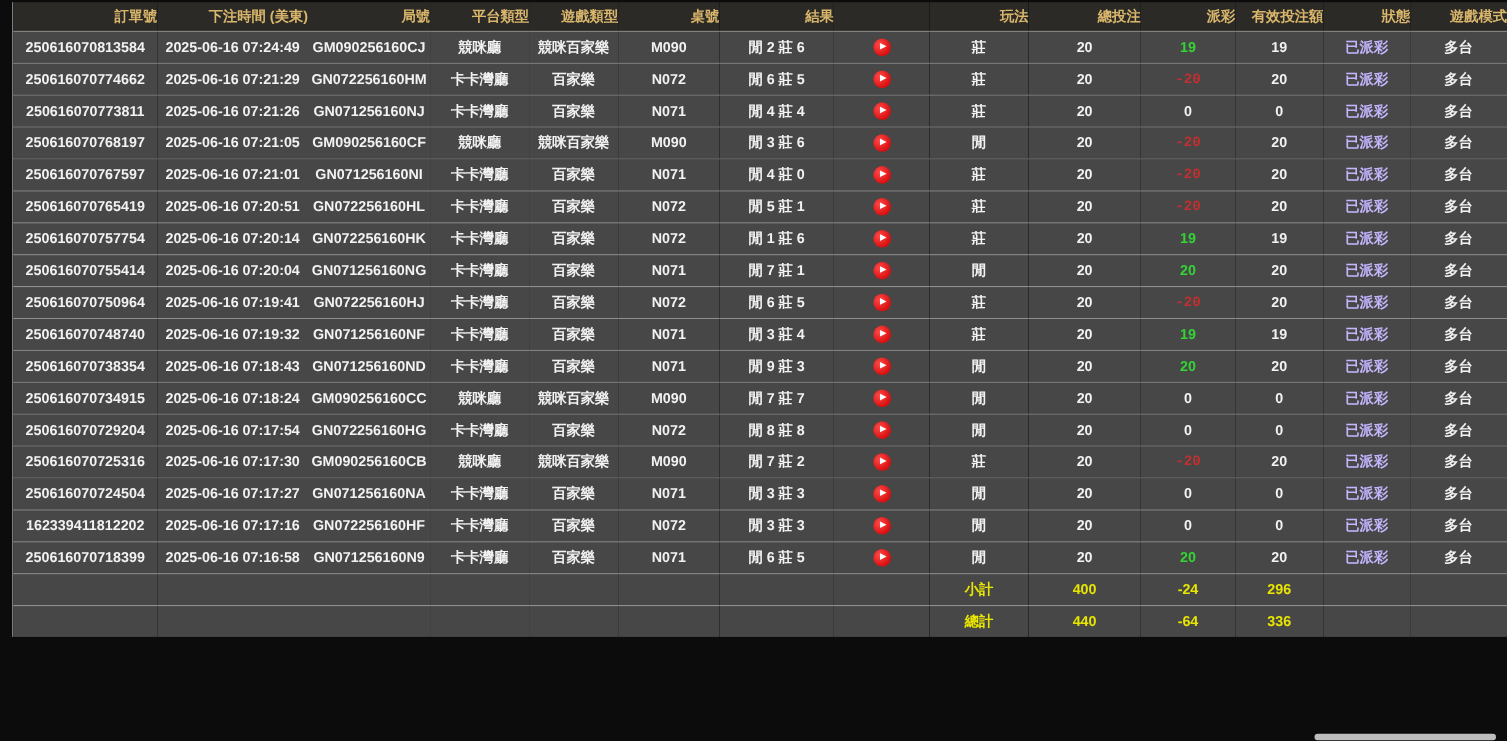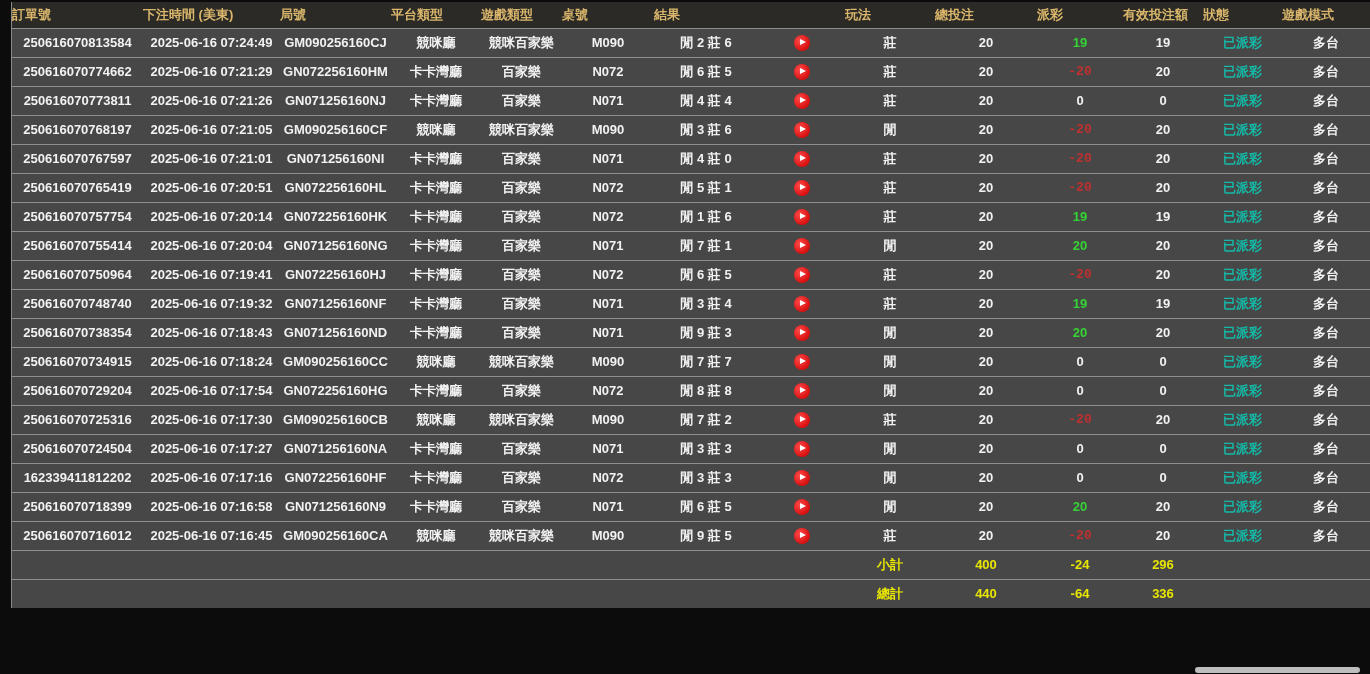--- a/index.html
+++ b/index.html
@@ -23,41 +23,41 @@
     font-weight: 600;
   }
   thead tr {
     height: 26px;
     background: #2b2a26;
   }
   thead th {
     color: #d9b66b;
     font-weight: 700;
     font-size: 13px;
-    text-align: left;
+    text-align: right;
     border-bottom: 1px solid #8f8f8f;
     white-space: nowrap;
     overflow: hidden;
   }
   tbody tr, tfoot tr {
     height: 29px;
     background: #474747;
   }
   tbody td, tfoot td {
     color: #f2f2f2;
     text-align: center;
     border-bottom: 1px solid #8f8f8f;
     border-top: 1px solid #262626;
     white-space: nowrap;
     overflow: hidden;
   }
   td.pos   { color: #35d435; }
   td.neg   { color: #c03030; font-family: Liberation Mono, monospace; }
   td.zero  { color: #f2f2f2; }
-  td.status{ color: #14b8a6; }
+  td.status{ color: #c4b5fd; }
   tfoot td { color: #e8e500; font-weight: 700; text-align: center; }
   tfoot tr:last-child td { border-bottom: none; }
   .play-icon {
     display: inline-block;
     width: 16px; height: 16px;
     border-radius: 50%;
     background: radial-gradient(circle at 35% 35%, #ff4a4a, #d80f0f 70%);
     position: relative;
     vertical-align: middle;
     cursor: pointer;
@@ -390,36 +390,20 @@
           <td>N071</td>
           <td>閒 6 莊 5</td>
           <td><span class="play-icon"></span></td>
           <td>閒</td>
           <td>20</td>
           <td class="pos">20</td>
           <td>20</td>
           <td class="status">已派彩</td>
           <td>多台</td>
         </tr>
-        <tr>
-          <td>250616070716012</td>
-          <td>2025-06-16 07:16:45</td>
-          <td>GM090256160CA</td>
-          <td>競咪廳</td>
-          <td>競咪百家樂</td>
-          <td>M090</td>
-          <td>閒 9 莊 5</td>
-          <td><span class="play-icon"></span></td>
-          <td>莊</td>
-          <td>20</td>
-          <td class="neg">-20</td>
-          <td>20</td>
-          <td class="status">已派彩</td>
-          <td>多台</td>
-        </tr>
       </tbody>
     <tfoot id="foot-rows">
         <tr>
           <td></td>
           <td></td>
           <td></td>
           <td></td>
           <td></td>
           <td></td>
           <td></td>

